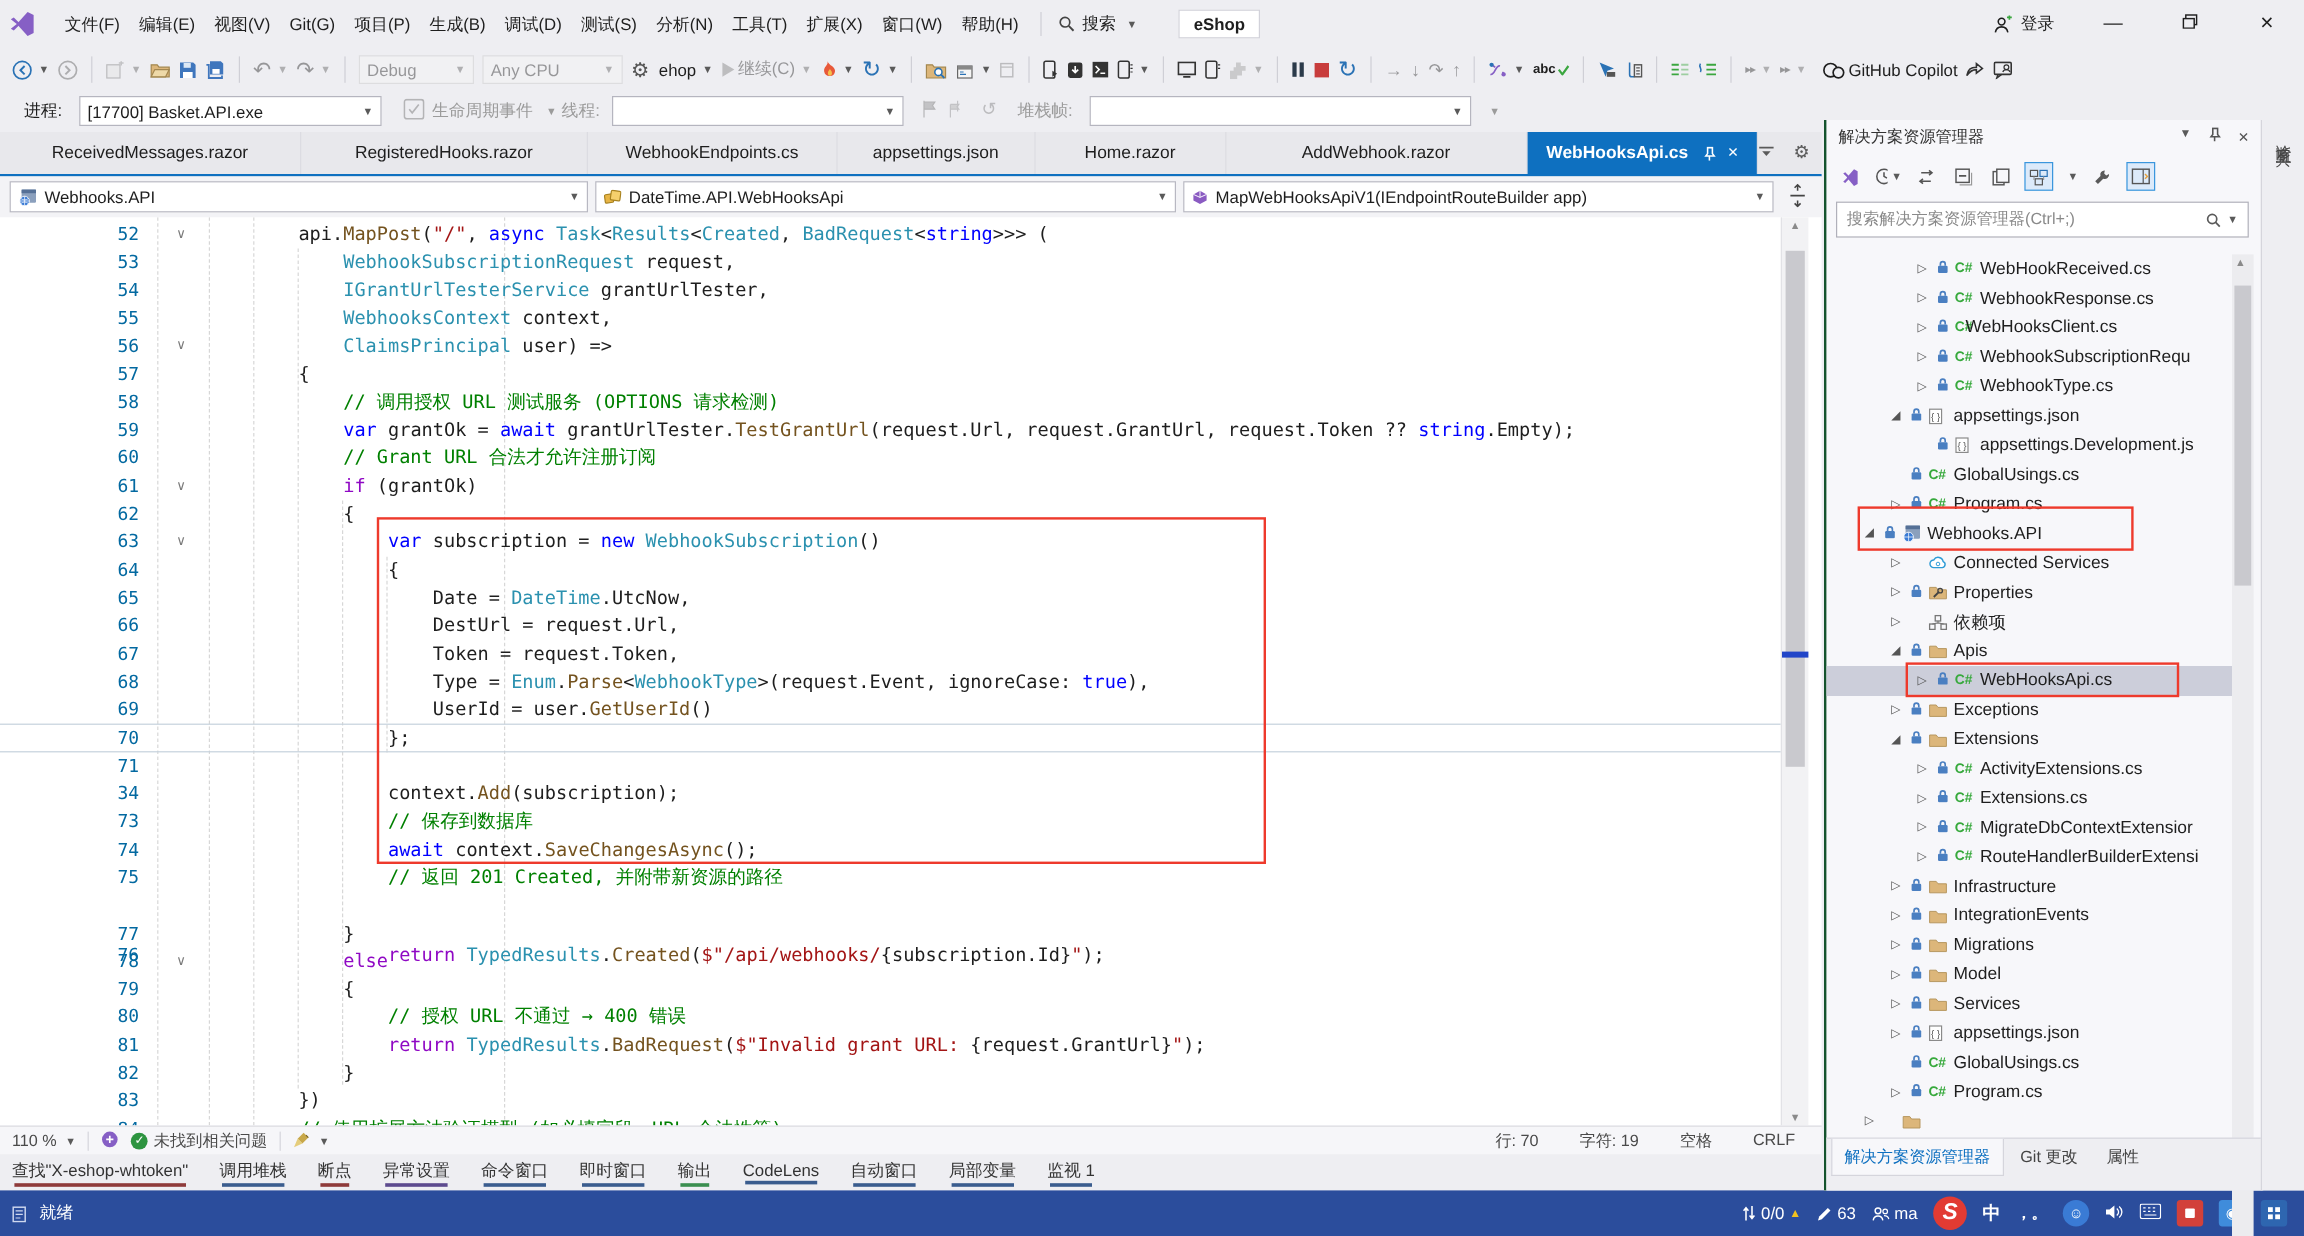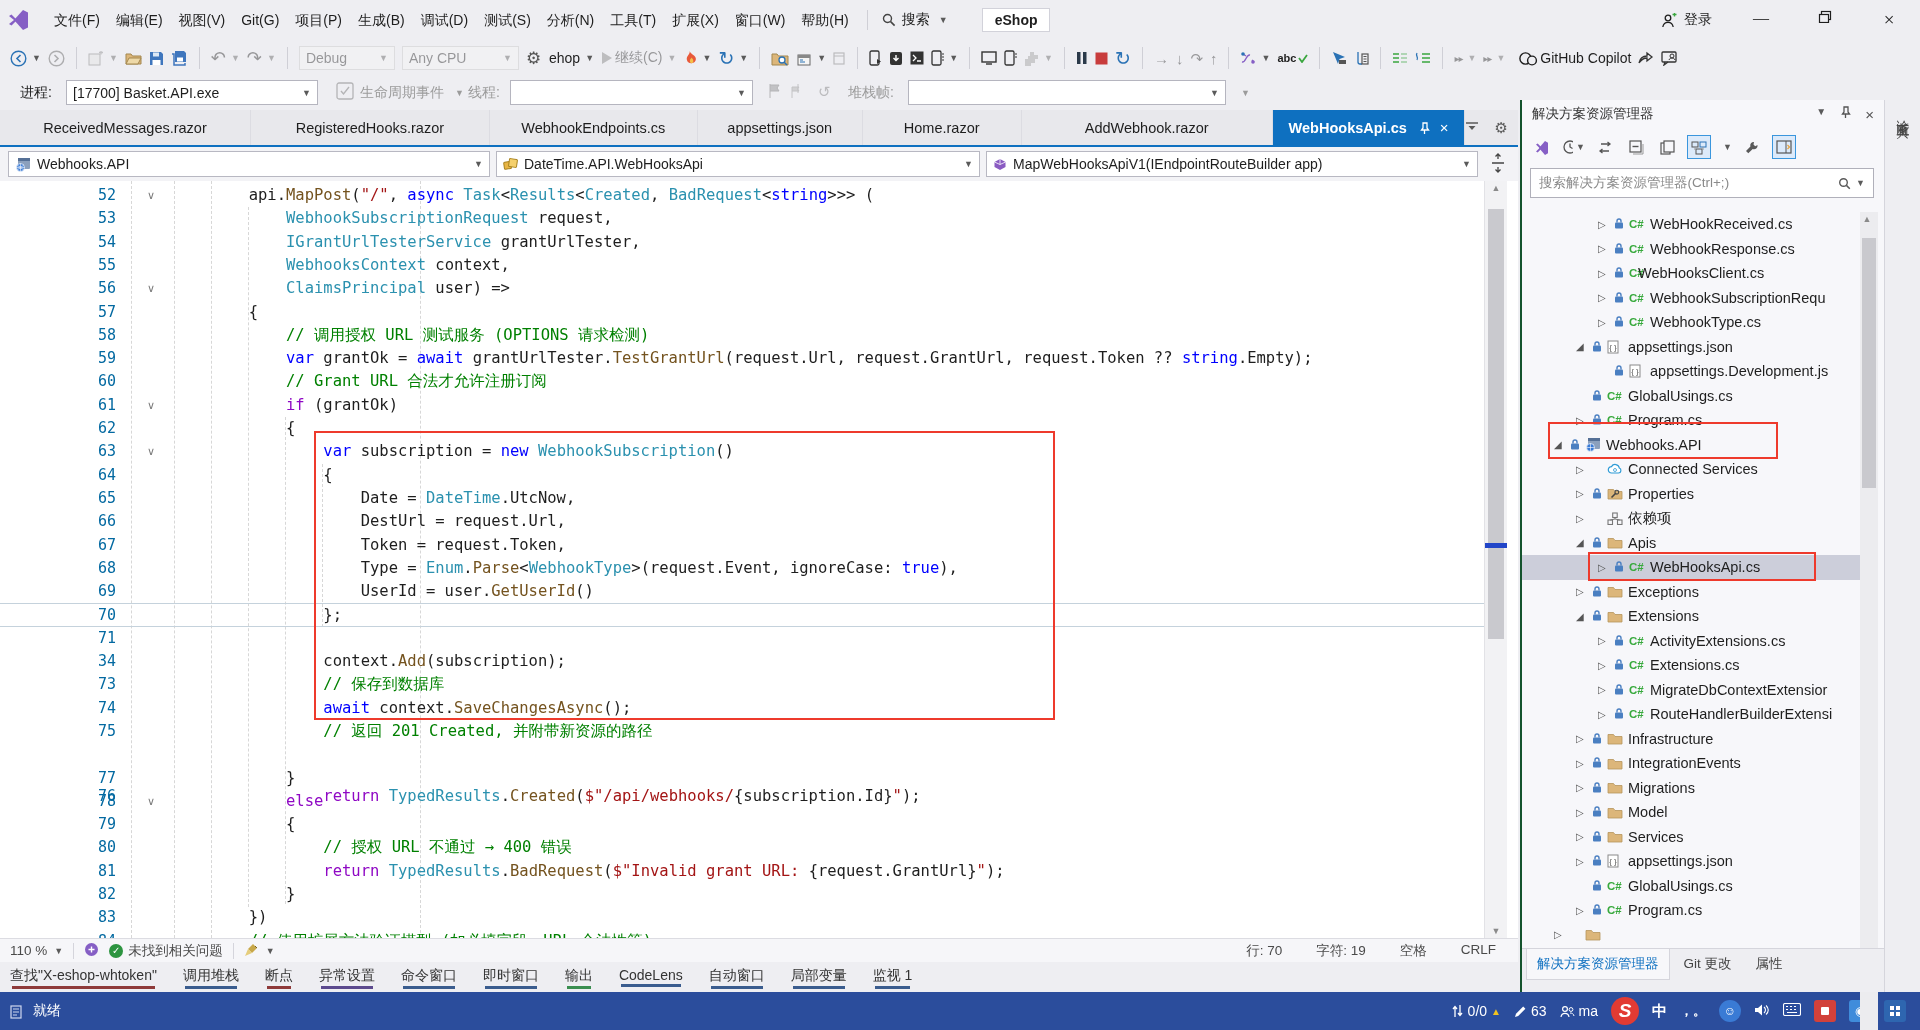--- a/index.html
+++ b/index.html
@@ -7,21 +7,21 @@
        font-family:"Liberation Sans","DejaVu Sans",sans-serif;color:#1e1e1e;font-size:14px;-webkit-font-smoothing:antialiased;}
   .abs{position:absolute;}
   .flex{display:flex;align-items:center;}
   .noselect{user-select:none;}
   
   #menubar{left:0;top:0;width:1920px;height:40px;display:flex;align-items:center;padding-left:8px;box-sizing:border-box;}
   .menu-item{padding:0 8px;height:26px;line-height:26px;font-size:14px;white-space:nowrap;}
   #vslogo{margin-right:14px;display:flex;align-items:center;}
   #search-group{margin-left:14px;display:flex;align-items:center;gap:6px;}
   #solution-badge{margin-left:34px;background:#ffffff;border:1px solid #d2d2da;padding:3px 12px;font-weight:bold;font-size:14px;}
-  #titlebar-right{margin-left:auto;display:flex;gap:34px;padding-right:16px;font-family:Liberation Serif, serif;}
+  #titlebar-right{margin-left:auto;display:flex;align-items:center;gap:34px;padding-right:16px;}
   #signin{display:flex;gap:6px;align-items:center;}
   .winbtn{width:30px;text-align:center;font-size:16px;}
   .caret{font-size:9px;color:#5a5a5a;margin-left:3px;}
   
   #toolbar{left:0;top:40px;width:1920px;height:36px;display:flex;align-items:center;padding-left:10px;box-sizing:border-box;gap:7px;}
   .tbtn{display:flex;align-items:center;gap:2px;font-size:14px;white-space:nowrap;}
   .tsep{width:1px;height:22px;background:#cfcfd6;margin:0 4px;}
   .dis{opacity:.42;filter:grayscale(1);}
   .combo{background:#f6f6f8;border:1px solid #c6c6ce;height:24px;display:flex;align-items:center;padding:0 6px;box-sizing:border-box;justify-content:space-between;}
   .combo .caret{margin-left:10px;}

